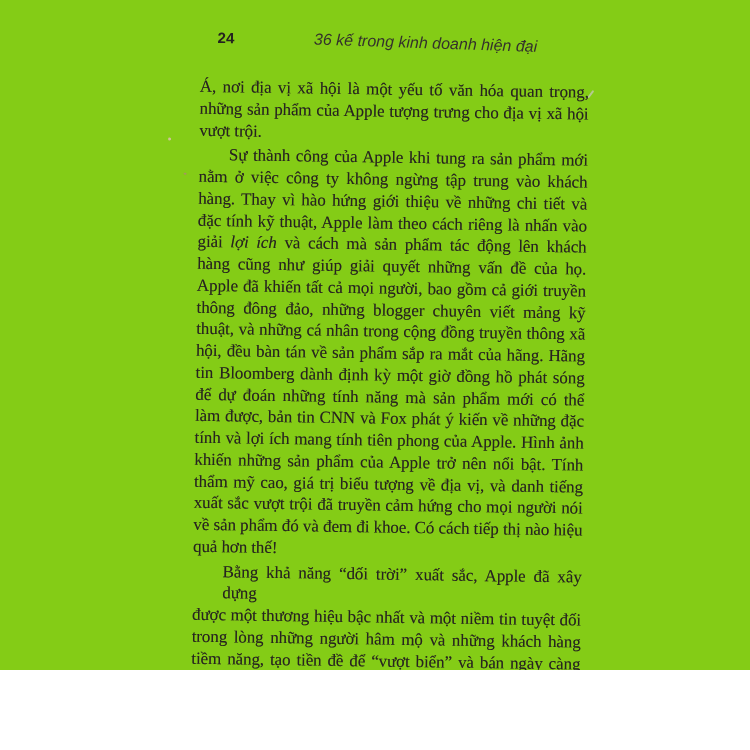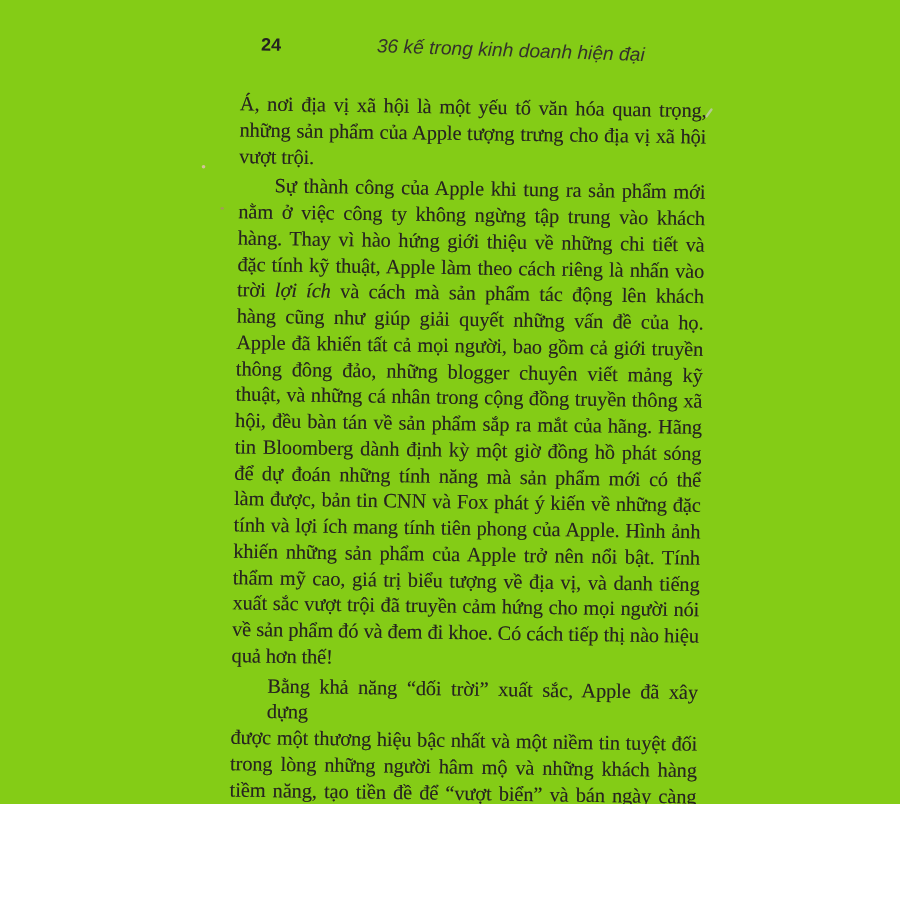--- a/index.html
+++ b/index.html
@@ -59,21 +59,21 @@
         <div class="ln">Á, nơi địa vị xã hội là một yếu tố văn hóa quan trọng,</div>
         <div class="ln">những sản phẩm của Apple tượng trưng cho địa vị xã hội</div>
         <div class="ln last">vượt trội.</div>
       </div>
 
       <div class="para">
         <div class="ln indent">Sự thành công của Apple khi tung ra sản phẩm mới</div>
         <div class="ln">nằm ở việc công ty không ngừng tập trung vào khách</div>
         <div class="ln">hàng. Thay vì hào hứng giới thiệu về những chi tiết và</div>
         <div class="ln">đặc tính kỹ thuật, Apple làm theo cách riêng là nhấn vào</div>
-        <div class="ln"><span>trời </span><em>lợi ích</em><span> và cách mà sản phẩm tác động lên khách</span></div>
+        <div class="ln"><span>giải </span><em>lợi ích</em><span> và cách mà sản phẩm tác động lên khách</span></div>
         <div class="ln">hàng cũng như giúp giải quyết những vấn đề của họ.</div>
         <div class="ln">Apple đã khiến tất cả mọi người, bao gồm cả giới truyền</div>
         <div class="ln">thông đông đảo, những blogger chuyên viết mảng kỹ</div>
         <div class="ln">thuật, và những cá nhân trong cộng đồng truyền thông xã</div>
         <div class="ln">hội, đều bàn tán về sản phẩm sắp ra mắt của hãng. Hãng</div>
         <div class="ln">tin Bloomberg dành định kỳ một giờ đồng hồ phát sóng</div>
         <div class="ln">để dự đoán những tính năng mà sản phẩm mới có thể</div>
         <div class="ln">làm được, bản tin CNN và Fox phát ý kiến về những đặc</div>
         <div class="ln">tính và lợi ích mang tính tiên phong của Apple. Hình ảnh</div>
         <div class="ln">khiến những sản phẩm của Apple trở nên nổi bật. Tính</div>

